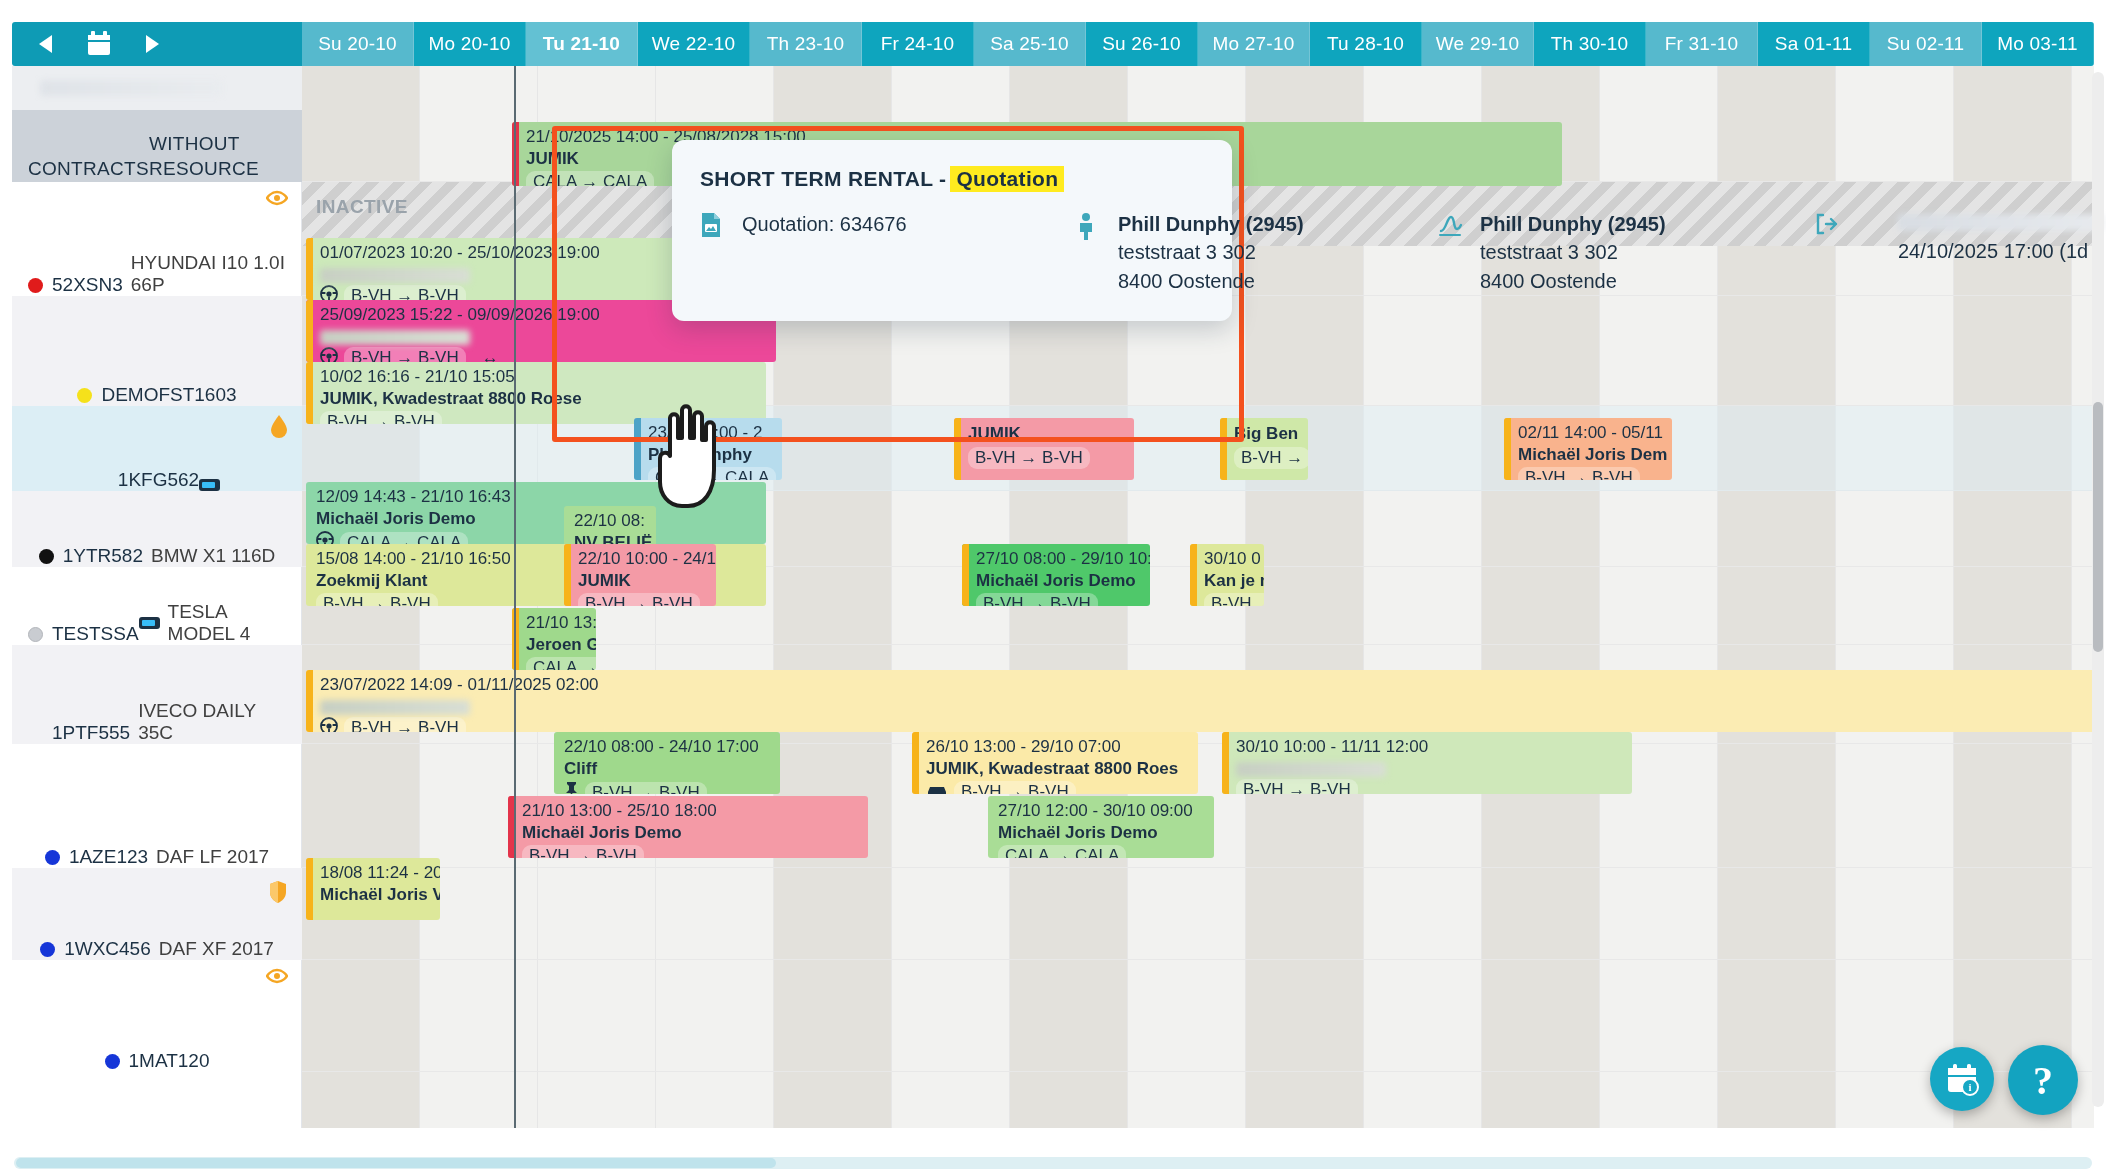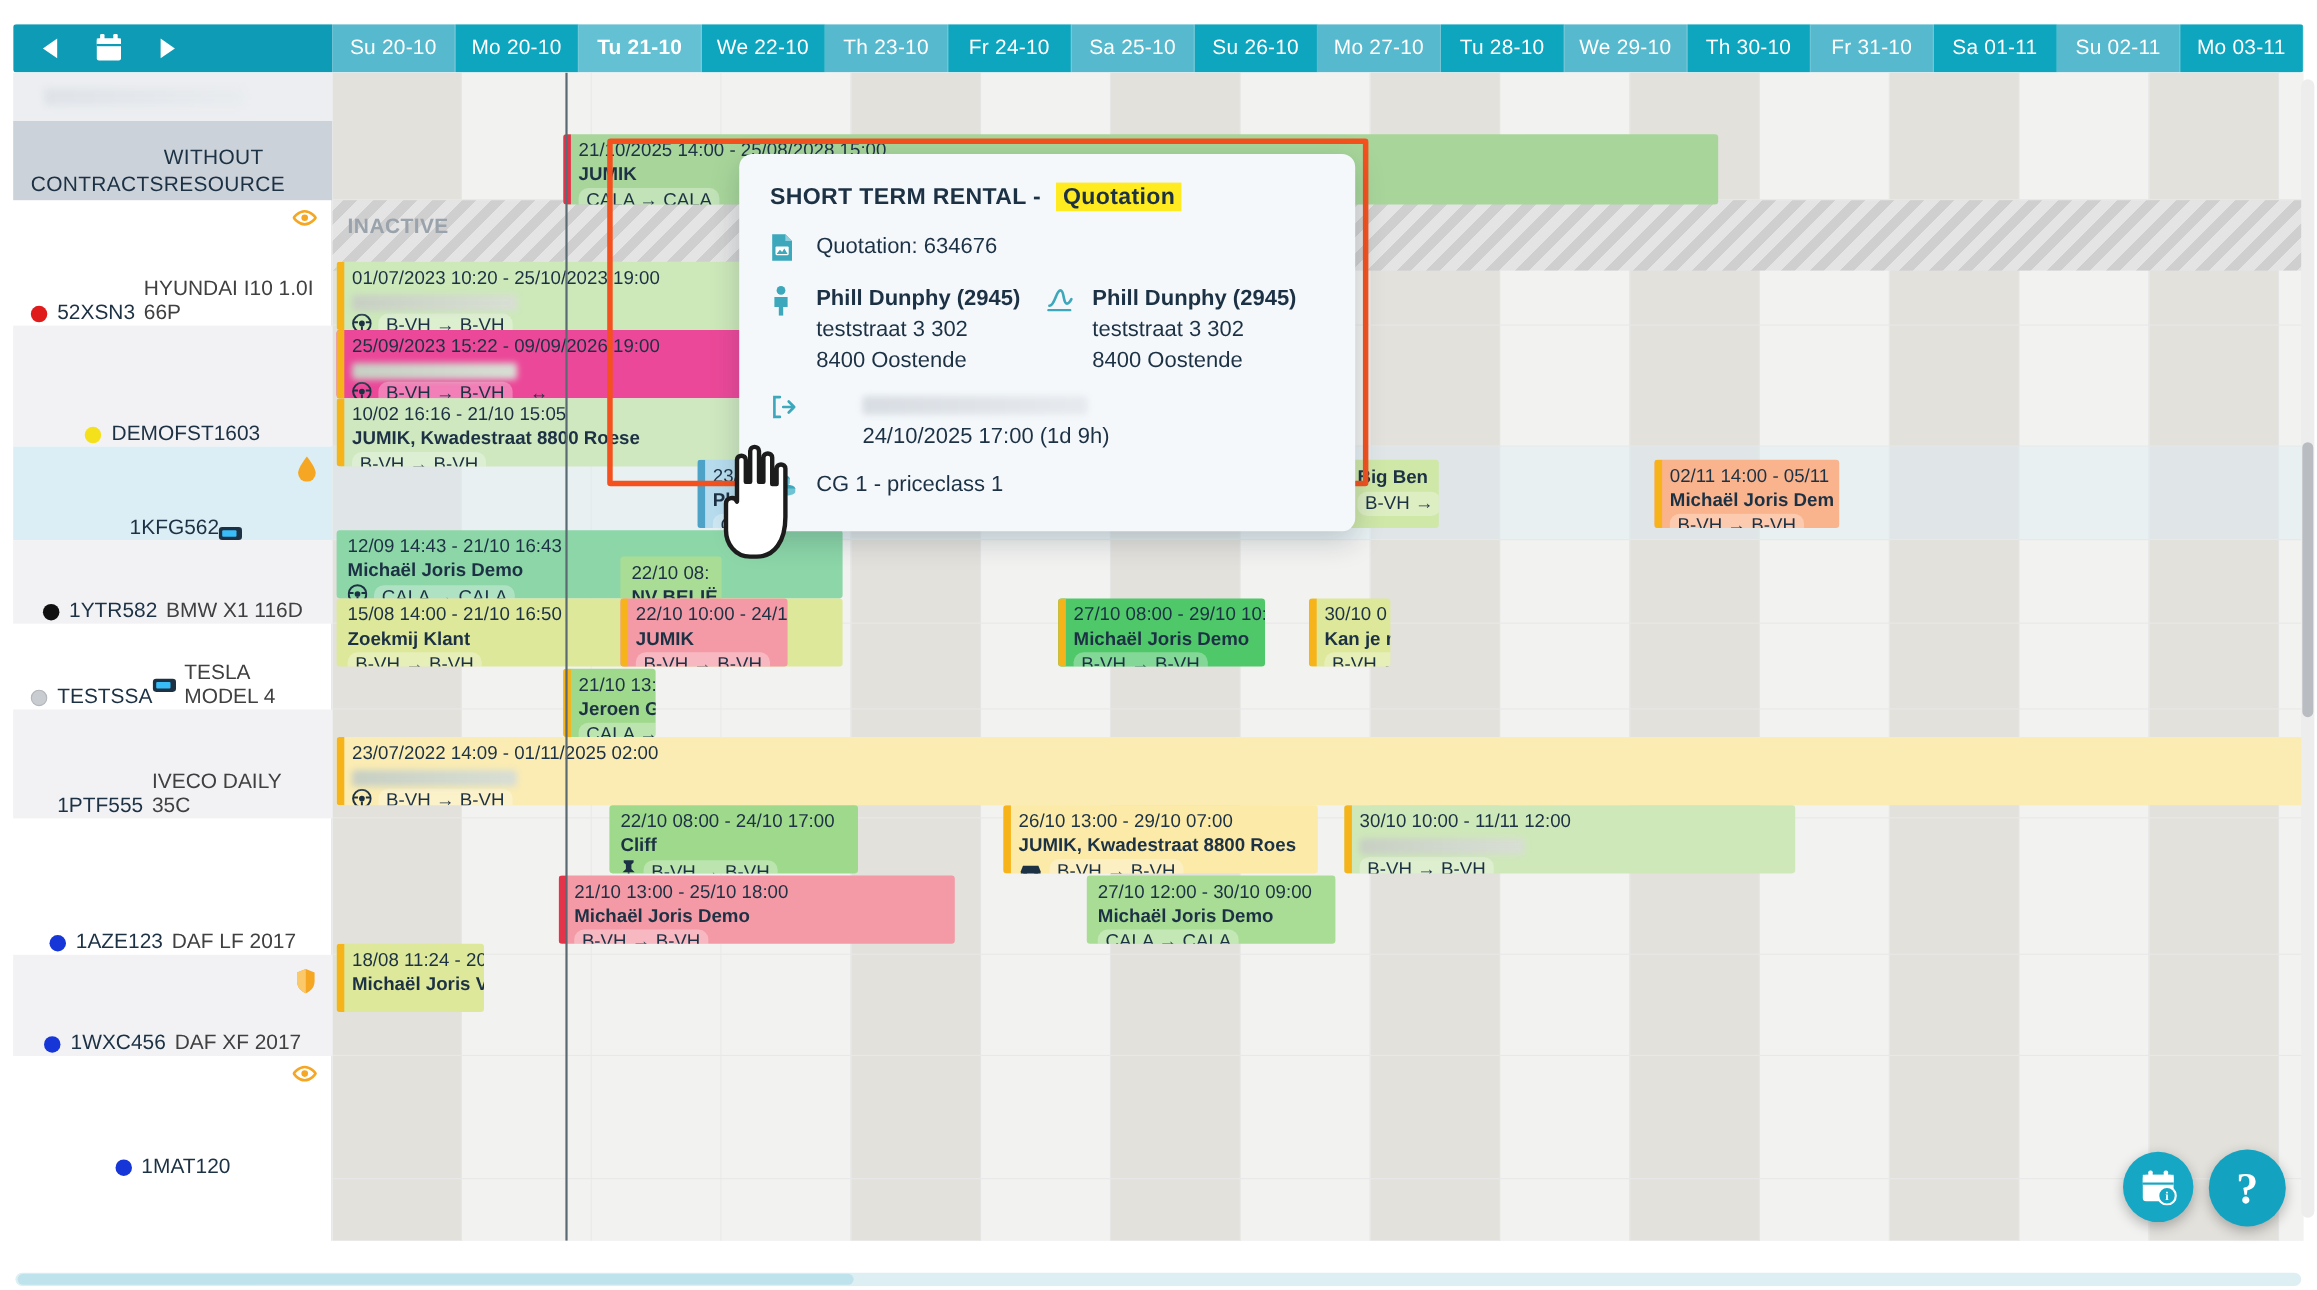--- a/index.html
+++ b/index.html
@@ -104,23 +104,23 @@
   #selbox {
     position: absolute; border: 5px solid #f4511e; border-radius: 3px;
     z-index: 9; pointer-events: none;
   }
   #tooltip {
     position: absolute; background: #f4f8fb; border-radius: 12px;
     box-shadow: 0 8px 26px rgba(30,50,70,.22);
     z-index: 11; padding: 26px 30px 26px 28px;
   }
   .tt-title { font-size: 21px; font-weight: bold; color: #1c3144; letter-spacing:.3px;
-     display:flex; align-items:center; gap:14px; white-space:nowrap; }
+     display:flex; align-items:center; gap:4px; white-space:nowrap; }
   .tt-hl { background: #ffeb1f; padding: 1px 6px; }
-  .tt-rows { margin-top: 18px; display: flex; flex-direction: column; gap: 14px; }
+  .tt-rows { margin-top: 18px; display: flex; flex-direction: row; gap: 14px; }
   .tt-row { display: flex; align-items: flex-start; }
   .tt-ico { width: 42px; flex: 0 0 42px; padding-top: 2px; color: #3da7bb; }
   .tt-col { width: 320px; font-size: 20px; color: #1c3144; line-height: 1.42; }
   .tt-col.b1 { font-weight: bold; }
   .tt-blur { width: 175px; height: 17px; border-radius: 4px; margin: 4px 0 6px 0;
     background: linear-gradient(90deg,#d8dde3,#e7eaee); filter: blur(3px); }
 
   
   #cursor { position: absolute; z-index: 14; pointer-events: none; }
 

